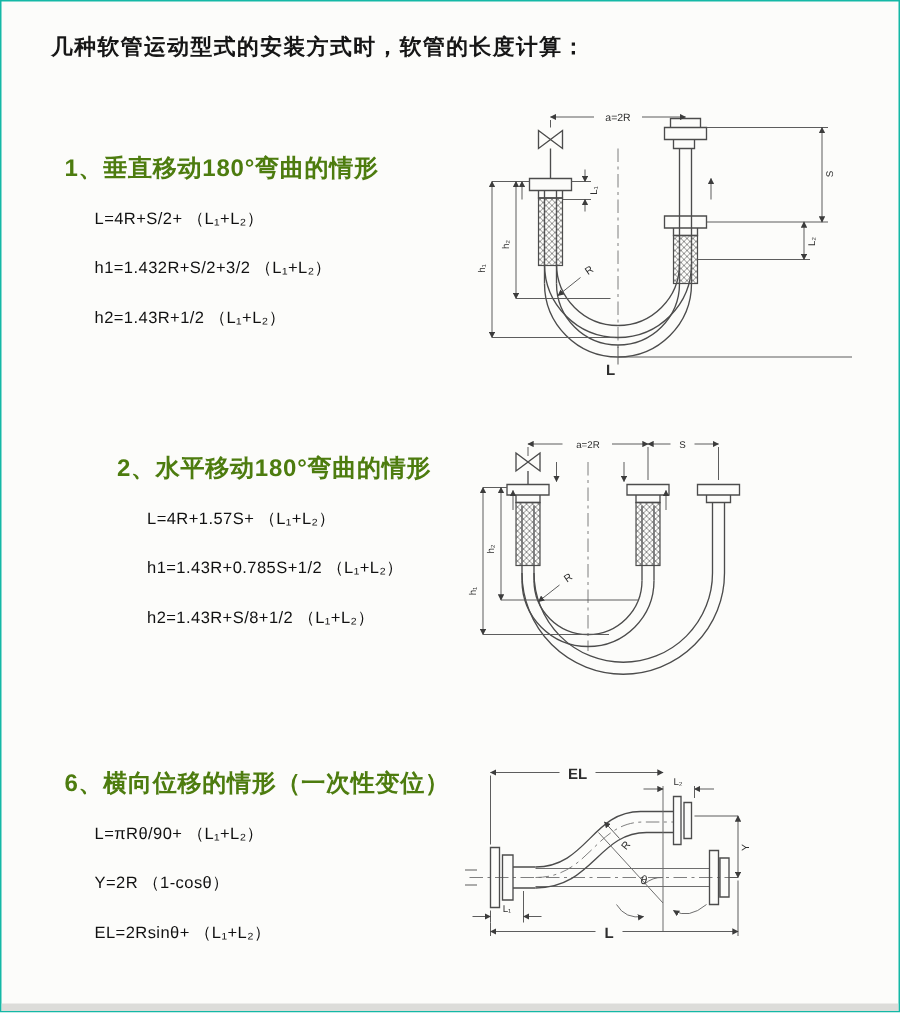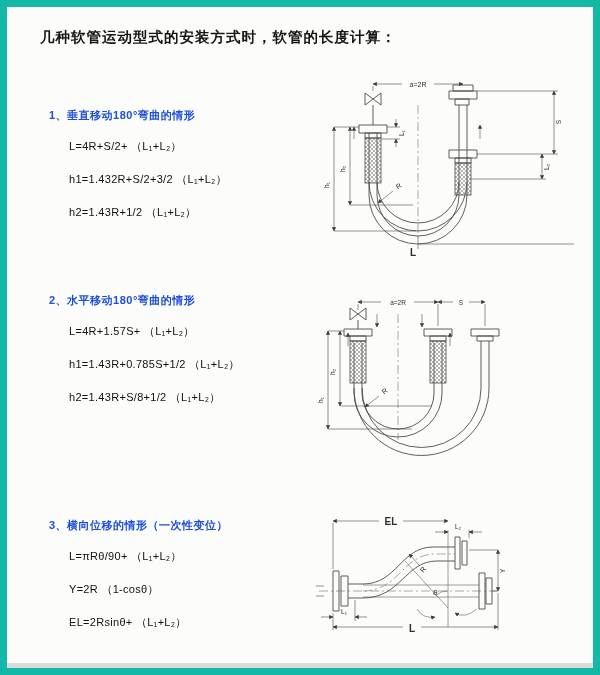--- a/index.html
+++ b/index.html
@@ -1,29 +1,29 @@
 <!DOCTYPE html>
 <html><head>
 <meta charset="utf-8">
 <style>
   html,body { margin:0; padding:0; background:#ffffff; }
   .page {
     position:relative; width:600px; height:675px;
-    background:#fcfcfa; border:7px solid #14b8a6; box-sizing:border-box;
+    background:#fcfcfa; border:1px solid #14b8a6; box-sizing:border-box;
     font-family:"Liberation Sans","DejaVu Sans",sans-serif;
     color:#1b1b1b; overflow:hidden;
   }
   .bottom-strip { position:absolute; left:0; right:0; bottom:0; height:5px; background:#dedeardb; background:#dcdcd9; }
   .doc-title {
     position:absolute; left:33px; top:21px;
     font-size:14.5px; font-weight:700; letter-spacing:1px; color:#161616;
   }
   .section { position:absolute; left:42px; width:270px; }
-  .sec-1 { top:101px; } .sec-2 { top:286px; } .sec-3 { top:511px; }
-  .sec-heading { font-size:11px; font-weight:700; letter-spacing:0.5px; color:#1d4ed8; }
+  .sec-1 { top:101px; } .sec-2 { top:301px;margin-left:35px; } .sec-3 { top:511px; }
+  .sec-heading { font-size:16px; font-weight:700; letter-spacing:0.5px; color:#4d7c0f; }
   .formula {
     margin-top:13px; margin-left:20px;
     font-size:11px; line-height:20px; color:#111111; letter-spacing:0.3px;
     white-space:nowrap;
   }
   .diagram { position:absolute; }
   .dg-1 { left:313px; top:70px;  width:282px; height:185px; }
   .dg-2 { left:308px; top:281px; width:292px; height:185px; }
   .dg-3 { left:298px; top:498px; width:302px; height:162px; }
   svg { display:block; }
@@ -169,21 +169,21 @@
       <path class="dim" d="M13,141 H97"></path>
       <text class="lbl-s" transform="rotate(-90 20,84)" x="20" y="84" text-anchor="middle">h₂</text>
       <text class="lbl-s" transform="rotate(-90 8,112)" x="8" y="112" text-anchor="middle">h₁</text>
 
       <path class="dim" d="M64,108 L50,119" marker-end="url(#arw)"></path>
       <text class="lbl" font-size="8.5" transform="rotate(-35 71,105)" x="71" y="105" text-anchor="middle">R</text>
     </svg>
   </div>
 
   <div class="section sec-3">
-    <div class="sec-heading">3、横向位移的情形（一次性变位）</div>
+    <div class="sec-heading">6、横向位移的情形（一次性变位）</div>
     <div class="formula">L=πRθ/90+ （L₁+L₂）</div>
     <div class="formula">Y=2R （1-cosθ）</div>
     <div class="formula">EL=2Rsinθ+ （L₁+L₂）</div>
   </div>
 
   <div class="diagram dg-3">
     <svg width="302" height="162" viewBox="0 0 302 162">
 
       <path class="cl" d="M14,86 H192"></path>
       <path class="dim" d="M11,81 H19 M11,91 H19"></path>

